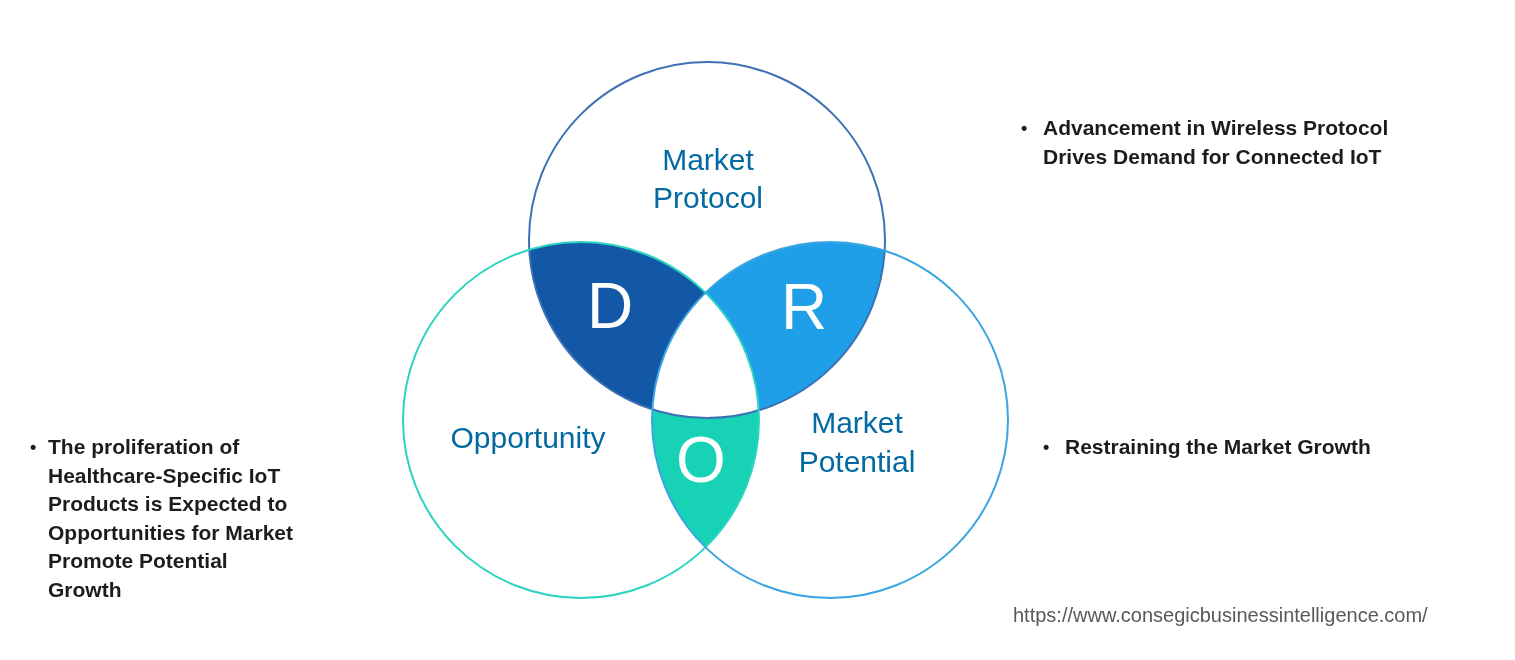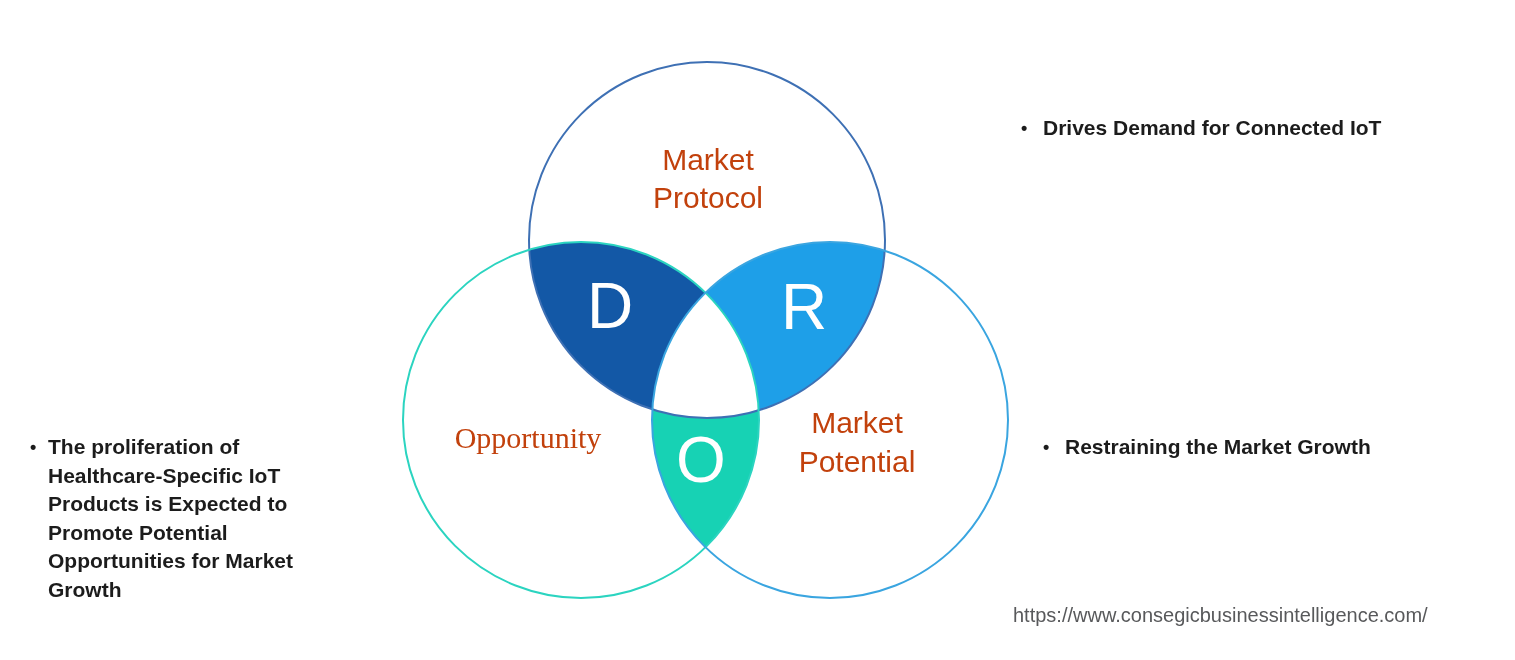--- a/index.html
+++ b/index.html
@@ -29,29 +29,29 @@
     color: #ffffff;
     font-size: 64px;
     font-weight: 400;
     line-height: 1;
     letter-spacing: 0;
   }
 
   
   .circle-label {
     position: absolute;
-    color: #c2410c;
+    color: #0369a1;
     font-size: 30px;
     font-weight: 400;
     text-align: center;
     line-height: 38px;
     white-space: nowrap;
   }
   .label-drivers    { left: 708px; top: 141px; transform: translateX(-50%); }
-  .label-opportunity{ left: 528px; top: 438px; transform: translate(-50%, -50%); font-family: Liberation Serif, serif; }
+  .label-opportunity{ left: 528px; top: 438px; transform: translate(-50%, -50%); }
   .label-restraints { left: 857px; top: 403px; transform: translateX(-50%); line-height: 39px; }
 
   
   .bullet-block {
     position: absolute;
     display: flex;
     align-items: flex-start;
     color: #1c1c1c;
     font-size: 21px;
     font-weight: 700;
@@ -133,29 +133,30 @@
     <div>Market</div>
     <div>Potential</div>
   </div>
 
   <div class="bullet-block block-left">
     <span class="bullet-marker">•</span>
     <div class="bullet-lines">
       <div>The proliferation of</div>
       <div>Healthcare-Specific IoT</div>
       <div>Products is Expected to</div>
+      <div>Opportunities for Market</div>
       <div>Promote Potential</div>
-      <div>Opportunities for Market</div>
       <div>Growth</div>
     </div>
   </div>
 
   <div class="bullet-block block-right-top">
     <span class="bullet-marker">•</span>
     <div class="bullet-lines">
+      <div>Advancement in Wireless Protocol</div>
       <div>Drives Demand for Connected IoT</div>
     </div>
   </div>
 
   <div class="bullet-block block-right-bottom">
     <span class="bullet-marker">•</span>
     <div class="bullet-lines">
       <div>Restraining the Market Growth</div>
     </div>
   </div>

